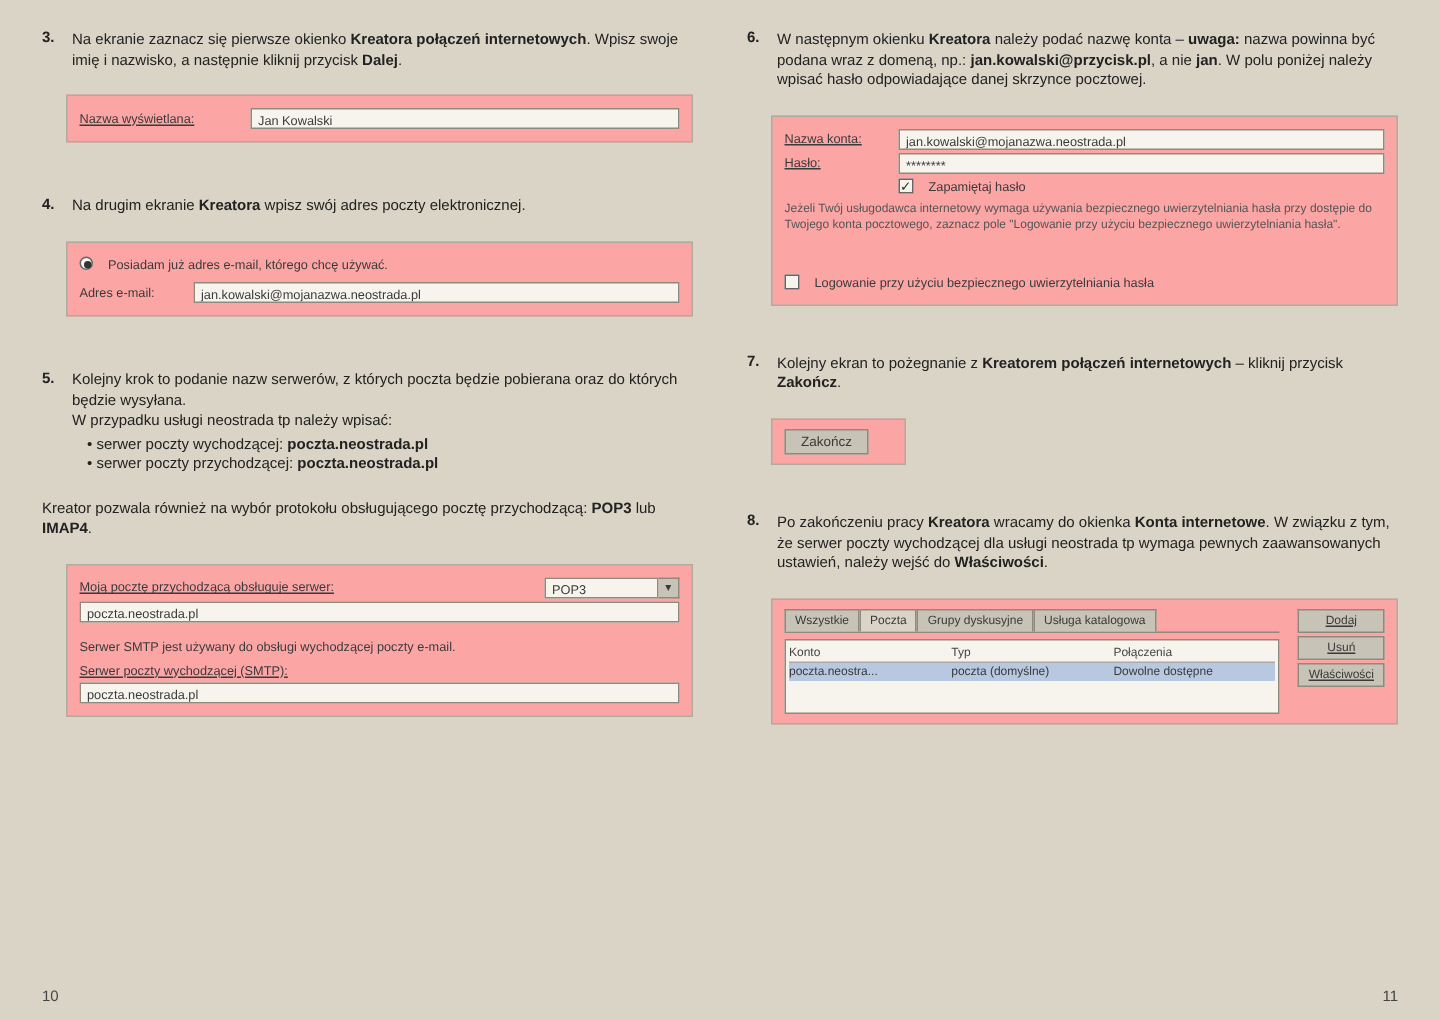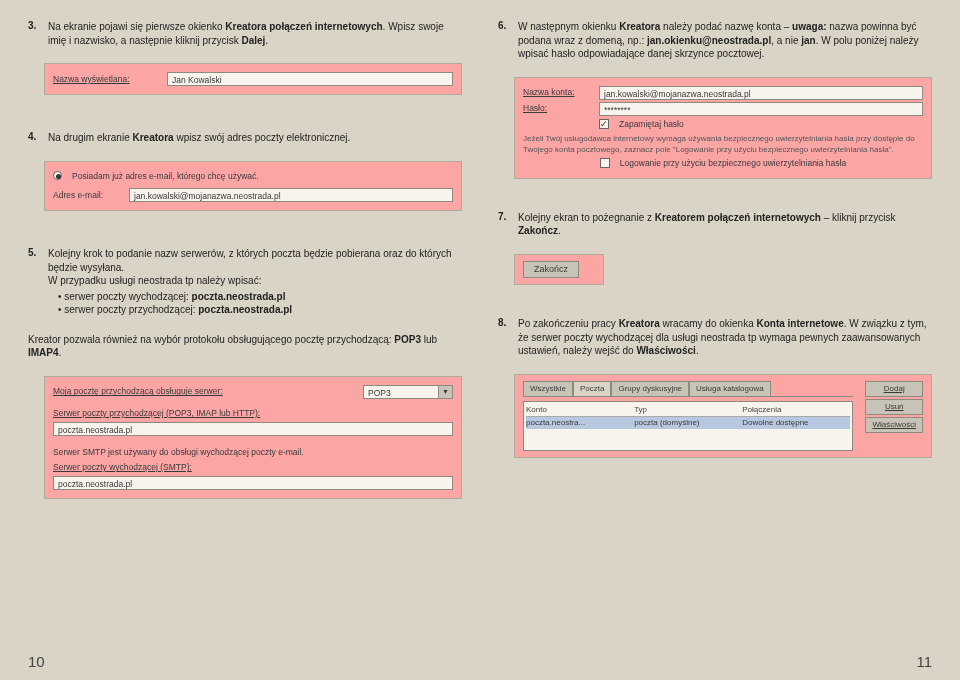--- a/index.html
+++ b/index.html
@@ -76,34 +76,34 @@
   .sshot .tabbar { display:flex; gap:0; border-bottom:1px solid #8f8a7d; margin-bottom:4px;}
   .sshot .tab { padding:1px 6px; border:1px solid #8f8a7d; border-bottom:none; background:#c7c3b6; font-size:8px;}
   .sshot .tab.active { background:#d9d4c5; }
   .sshot .listbox { background:#f6f4ed; border:1px solid #8f8a7d; height:50px; padding:2px; font-size:8px;}
   .sshot .listhdr { display:flex; font-size:8px; color:#444; border-bottom:1px solid #aaa;}
   .sshot .listhdr span { flex:1; }
   .sshot .listrow { display:flex; background:#b8c8e0; font-size:8px;}
   .sshot .listrow span { flex:1; }
   .sshot .sidebtns { float:right; display:flex; flex-direction:column; gap:2px; margin-left:6px;}
   .sshot .sidebtns .btn { padding:1px 6px; text-align:center; font-size:8px; text-decoration:underline;}
-  .pagenums { display:flex; justify-content:space-between; font-size:15px; color:#444; margin-top:6px;}
+  .pagenums { display:flex; justify-content:space-between; font-size:10px; color:#444; margin-top:6px;}
   .ul { text-decoration: underline; }
 </style>
 </head>
 <body>
 
 <div class="page">
 
   <div class="col">
 
     <div class="step">
       <div class="num">3.</div>
       <div class="txt">
-        <span>Na ekranie pojawi się pierwsze okienko </span><span class="b">Kreatora połączeń internetowych</span><span>. Wpisz swoje imię i nazwisko, a następnie kliknij przycisk </span><span class="b">Dalej</span><span>.</span>
+        <span>Na ekranie zaznacz się pierwsze okienko </span><span class="b">Kreatora połączeń internetowych</span><span>. Wpisz swoje imię i nazwisko, a następnie kliknij przycisk </span><span class="b">Dalej</span><span>.</span>
       </div>
     </div>
     <div class="sshot half">
       <div class="row">
         <span class="lbl ul">Nazwa wyświetlana:</span>
         <span class="fld">Jan Kowalski</span>
       </div>
     </div>
 
     <div class="step" style="margin-top:24px;">
@@ -138,56 +138,55 @@
       <span>Kreator pozwala również na wybór protokołu obsługującego pocztę przychodzącą: </span><span class="b">POP3</span><span> lub </span><span class="b">IMAP4</span><span>.</span>
     </div>
     <div class="sshot">
       <div class="row">
         <span class="ul" style="flex:1;">Moją pocztę przychodzącą obsługuje serwer:</span>
         <span class="select" style="width:90px;">
           <span class="fld">POP3</span>
           <span class="arrow">▾</span>
         </span>
       </div>
-      <div class="ul" style="margin-top:8px;">Serwer poczty przychodzącej (POP3, IMAP lub HTTP):</div>
       <div class="row">
           <span class="fld">poczta.neostrada.pl</span>
         </div>
       <div style="margin-top:10px;">Serwer SMTP jest używany do obsługi wychodzącej poczty e-mail.</div>
       <div class="ul" style="margin-top:3px;">Serwer poczty wychodzącej (SMTP):</div>
       <div class="row">
           <span class="fld">poczta.neostrada.pl</span>
         </div>
     </div>
 
   </div>
 
   <div class="col">
 
     <div class="step">
       <div class="num">6.</div>
       <div class="txt">
-        <span>W następnym okienku </span><span class="b">Kreatora</span><span> należy podać nazwę konta – </span><span class="uw">uwaga:</span><span> nazwa powinna być podana wraz z domeną, np.: </span><span class="b">jan.okienku@neostrada.pl</span><span>, a nie </span><span class="b">jan</span><span>. W polu poniżej należy wpisać hasło odpowiadające danej skrzynce pocztowej.</span>
+        <span>W następnym okienku </span><span class="b">Kreatora</span><span> należy podać nazwę konta – </span><span class="uw">uwaga:</span><span> nazwa powinna być podana wraz z domeną, np.: </span><span class="b">jan.kowalski@przycisk.pl</span><span>, a nie </span><span class="b">jan</span><span>. W polu poniżej należy wpisać hasło odpowiadające danej skrzynce pocztowej.</span>
       </div>
     </div>
     <div class="sshot">
       <div class="row">
         <span class="lbl ul" style="min-width:70px;text-decoration:underline;">Nazwa konta:</span>
         <span class="fld">jan.kowalski@mojanazwa.neostrada.pl</span>
       </div>
       <div class="row">
         <span class="lbl ul" style="min-width:70px;">Hasło:</span>
         <span class="fld">********</span>
       </div>
       <div class="row" style="margin-left:76px;">
         <span class="chk on"></span>
         <span>Zapamiętaj hasło</span>
       </div>
       <div class="note">Jeżeli Twój usługodawca internetowy wymaga używania bezpiecznego uwierzytelniania hasła przy dostępie do Twojego konta pocztowego, zaznacz pole "Logowanie przy użyciu bezpiecznego uwierzytelniania hasła".</div>
-      <div class="row" style="margin-top:2px;justify-content:center;">
+      <div class="row" style="margin-top:27px;">
         <span class="chk"></span>
         <span>Logowanie przy użyciu bezpiecznego uwierzytelniania hasła</span>
       </div>
     </div>
 
     <div class="step" style="margin-top:20px;">
       <div class="num">7.</div>
       <div class="txt">
         <span>Kolejny ekran to pożegnanie z </span><span class="b">Kreatorem połączeń internetowych</span><span> – kliknij przycisk </span><span class="b">Zakończ</span><span>.</span>
       </div>

